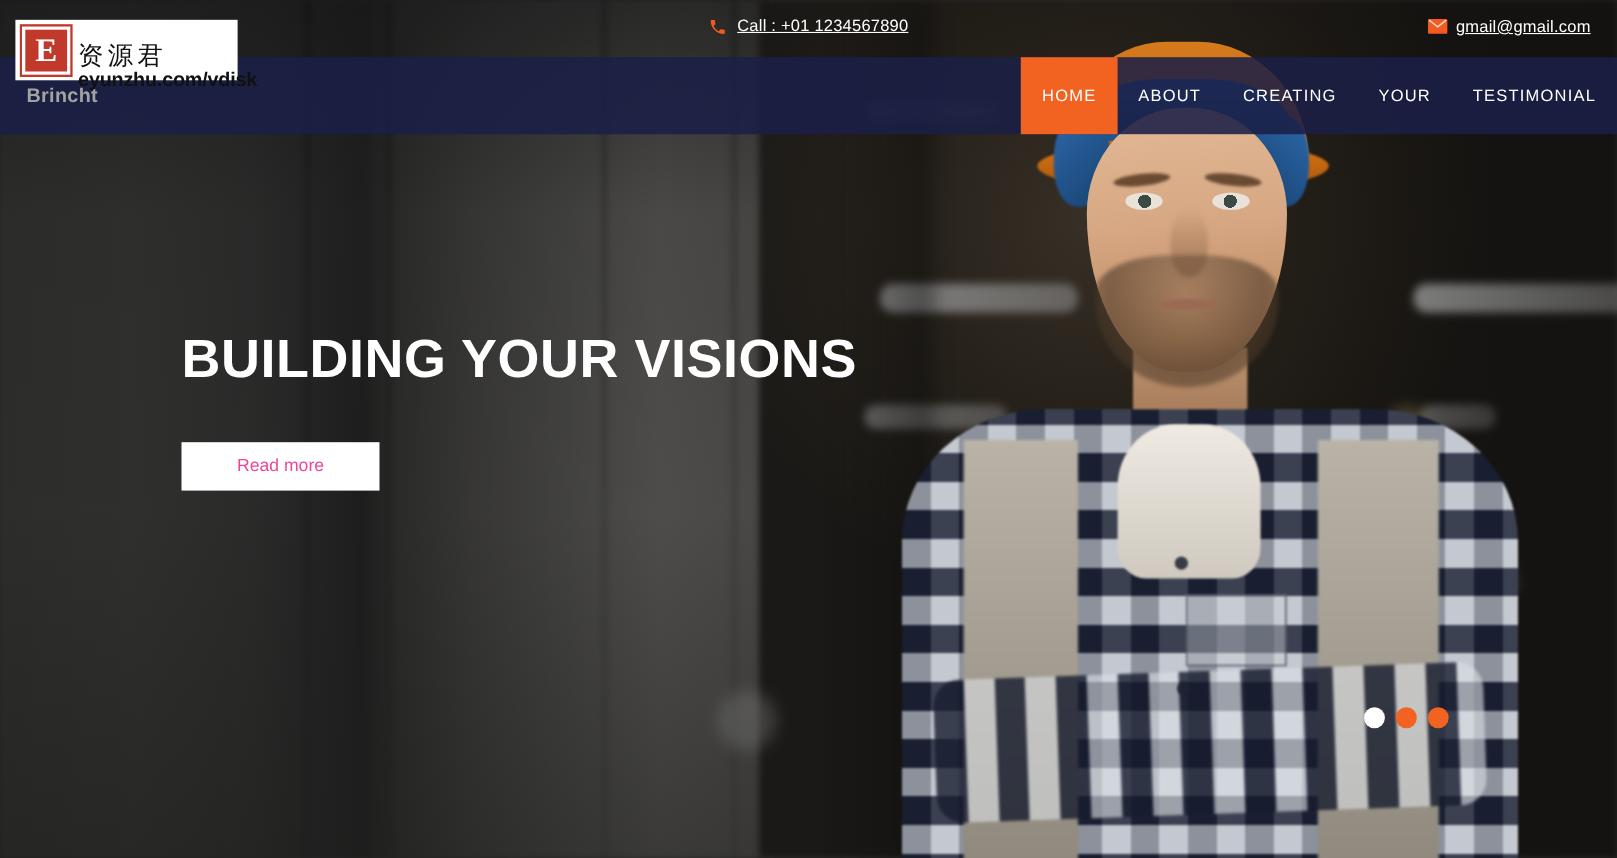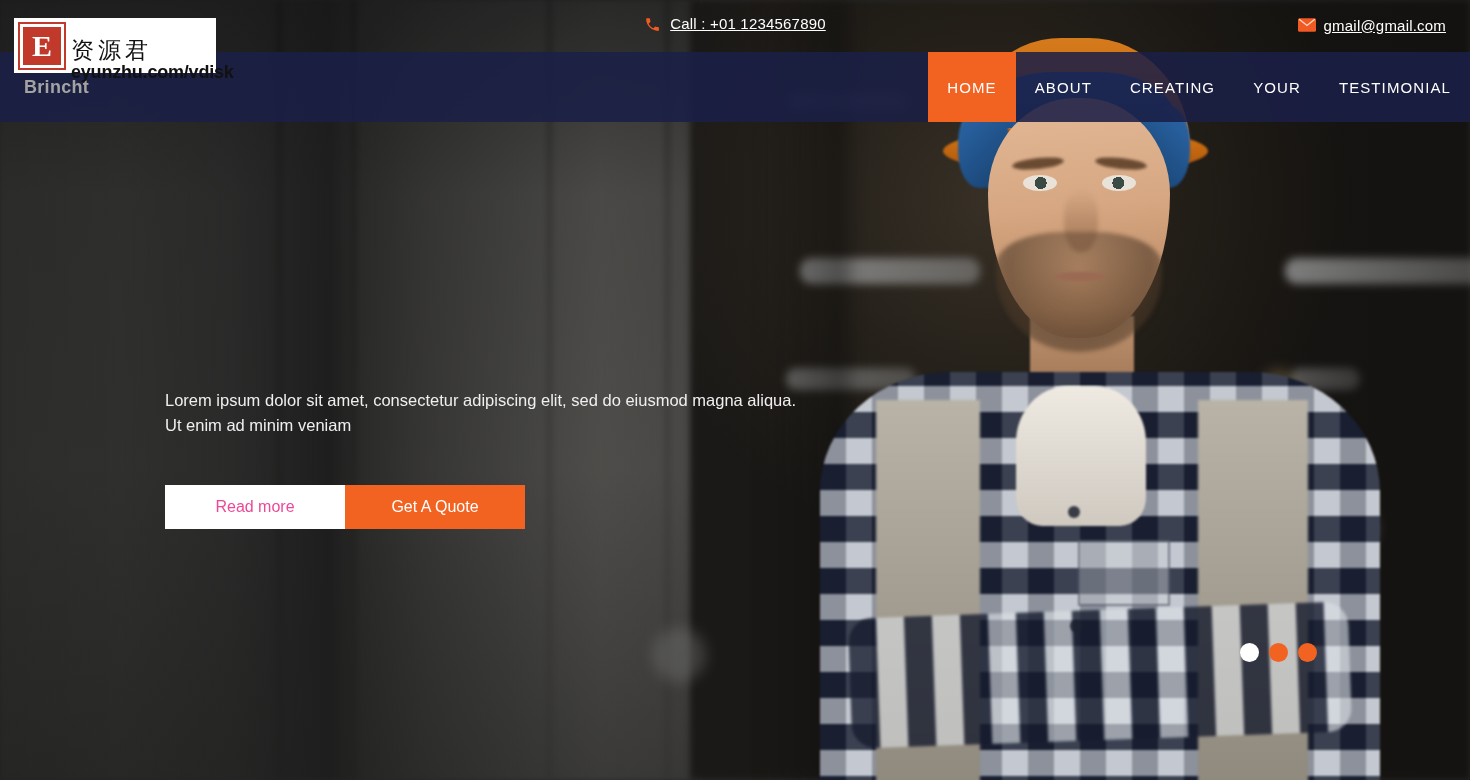--- a/index.html
+++ b/index.html
@@ -314,26 +314,24 @@
       <a class="menu-item active" href="#">HOME</a>
       <a class="menu-item" href="#">ABOUT</a>
       <a class="menu-item" href="#">CREATING</a>
       <a class="menu-item" href="#">YOUR</a>
       <a class="menu-item" href="#">TESTIMONIAL</a>
     </nav>
   </div>
 
   <div class="hero-content">
     <h1 class="hero-h1">
-      <br>
+      <span>BUILDING YOUR VISIONS</span><br>
     </h1>
-    <p class="hero-p">Lorem ipsum dolor sit amet, consectetur adipiscing elit, sed do eiusmod magna aliqua. Ut enim ad minim veniam</p>
     <div class="hero-btns">
       <button class="btn btn-light">Read more</button>
-      <button class="btn btn-orange">Get A Quote</button>
     </div>
   </div>
 
   <div class="dots">
     <span class="dot active"></span>
     <span class="dot"></span>
     <span class="dot"></span>
   </div>
 
   <div class="watermark">

